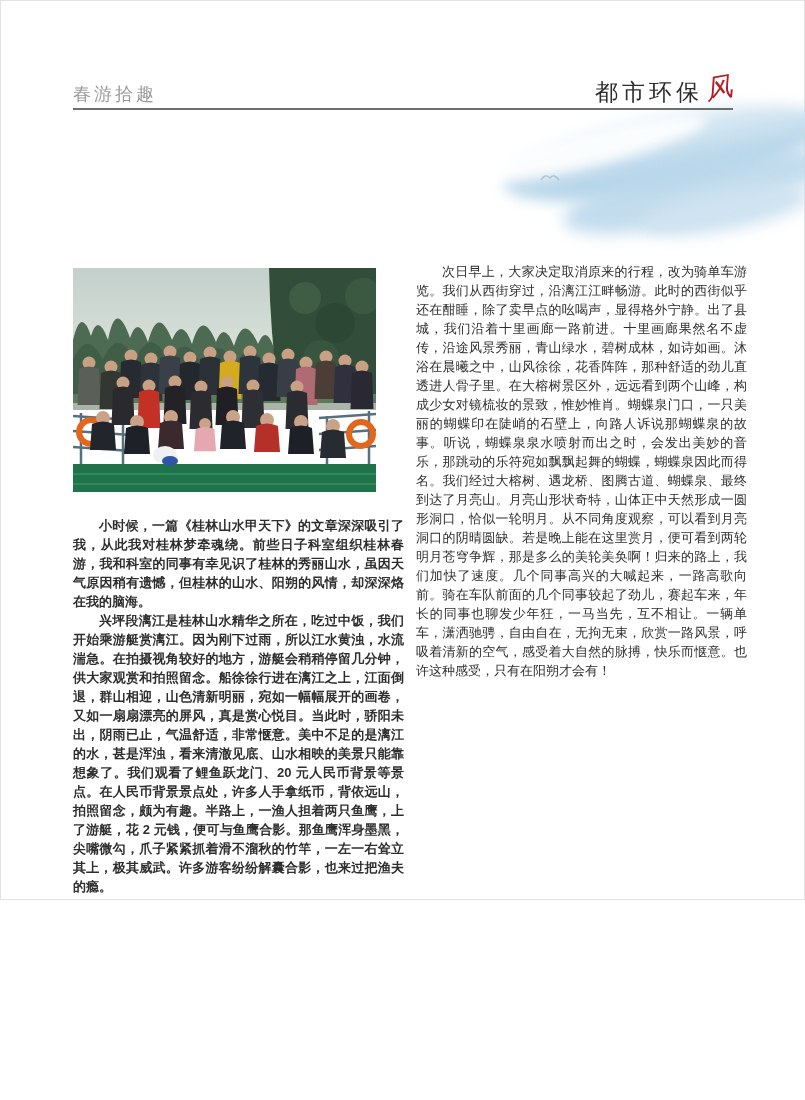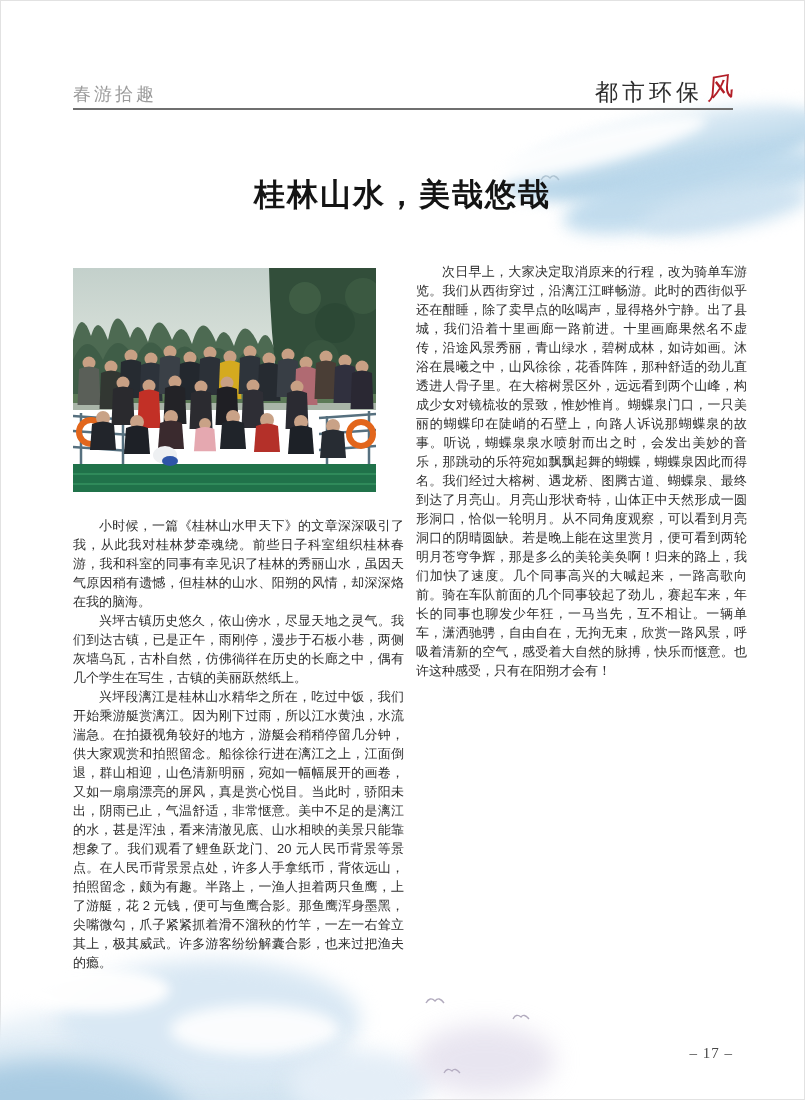--- a/index.html
+++ b/index.html
@@ -1,37 +1,37 @@
 <!DOCTYPE html>
 <html><head>
 <meta charset="utf-8">
 <style>
   html,body{margin:0;padding:0;background:#fff;}
-  .page{position:relative;width:805px;height:1100px;background:#ffffff;overflow:hidden;
+  .page{position:relative;width:805px;height:900px;background:#ffffff;overflow:hidden;
         font-family:"Liberation Sans","DejaVu Sans",sans-serif;box-shadow:inset 0 0 0 1px #e2e2e2;}
   
   .hdr{position:absolute;left:73px;top:66px;width:660px;height:40px;display:flex;
        justify-content:space-between;align-items:flex-end;}
   .section-title{font-size:18px;color:#9b9b9b;letter-spacing:3px;}
   .logo{font-size:23px;color:#2c2c2c;letter-spacing:4px;font-family:Liberation Mono, monospace;
         display:flex;align-items:flex-end;line-height:1;}
   .logo-glyph{color:#b21e27;font-size:27px;font-style:italic;display:inline-block;
               transform:rotate(-10deg) translateY(-2px);margin-left:3px;letter-spacing:0;}
   .rule{position:absolute;left:73px;top:108px;width:660px;border-top:2px solid #6f6f6f;}
   
   .title{position:absolute;left:0;top:174px;width:805px;text-align:center;margin:0;
          font-size:31px;font-weight:bold;color:#141414;letter-spacing:2px;}
   
   .photo{position:absolute;left:73px;top:268px;width:303px;height:224px;margin:0;}
   .photo svg{display:block;}
   
   .col{position:absolute;width:331px;font-size:13px;line-height:19px;color:#2e2e2e;
        text-align:justify;}
   .col p{margin:0;text-indent:2em;}
-  .col-left{left:73px;top:516px;}
+  .col-left{left:73px;top:516px;font-weight:bold;}
   .col-right{left:416px;top:262px;}
   
   .pageno{position:absolute;top:1045px;right:72px;font-size:15px;color:#474747;letter-spacing:1px;font-family:Liberation Serif, serif;}
   
   .blob{position:absolute;border-radius:50%;}
   .cloud-top .b1{left:500px;top:116px;width:330px;height:74px;transform:rotate(-11deg);
       background:linear-gradient(180deg,#e3eff7 0%,#aed0e6 90%);filter:blur(7px);}
   .cloud-top .b2{left:560px;top:160px;width:270px;height:62px;transform:rotate(-13deg);
       background:#bcd9ec;filter:blur(8px);opacity:.9;}
   .cloud-top .b3{left:470px;top:132px;width:240px;height:34px;transform:rotate(-14deg);
@@ -85,21 +85,20 @@
 
   <div class="hdr">
     <span class="section-title">春游拾趣</span>
     <span class="logo">
       <span>都市环保</span>
       <span class="logo-glyph">风</span>
     </span>
   </div>
   <div class="rule"></div>
 
-  <h1 class="title">桂林山水，美哉悠哉</h1>
 
   <figure class="photo">
     <svg width="303" height="224" viewBox="0 0 303 224">
       <defs>
         <linearGradient id="sky" x1="0" y1="0" x2="0" y2="1">
           <stop offset="0" stop-color="#c3d0cb"></stop>
             <stop offset="1" stop-color="#e7ece3"></stop>
         </linearGradient>
         <symbol id="prs" overflow="visible">
           <circle cx="0" cy="0" r="6.5" fill="#c8a084"></circle>
@@ -177,21 +176,20 @@
           <use href="#prc" x="260" y="158" color="#272c33"></use>
 
         <ellipse cx="92" cy="187" rx="12" ry="9" fill="#eef0f2"></ellipse>
         <ellipse cx="97" cy="193" rx="8" ry="5" fill="#2f55a8"></ellipse>
       </g>
     </svg>
   </figure>
 
   <div class="col col-left">
     <p>小时候，一篇《桂林山水甲天下》的文章深深吸引了我，从此我对桂林梦牵魂绕。前些日子科室组织桂林春游，我和科室的同事有幸见识了桂林的秀丽山水，虽因天气原因稍有遗憾，但桂林的山水、阳朔的风情，却深深烙在我的脑海。</p>
-    <p>兴坪古镇历史悠久，依山傍水，尽显天地之灵气。我们到达古镇，已是正午，雨刚停，漫步于石板小巷，两侧灰墙乌瓦，古朴自然，仿佛徜徉在历史的长廊之中，偶有几个学生在写生，古镇的美丽跃然纸上。</p>
     <p>兴坪段漓江是桂林山水精华之所在，吃过中饭，我们开始乘游艇赏漓江。因为刚下过雨，所以江水黄浊，水流湍急。在拍摄视角较好的地方，游艇会稍稍停留几分钟，供大家观赏和拍照留念。船徐徐行进在漓江之上，江面倒退，群山相迎，山色清新明丽，宛如一幅幅展开的画卷，又如一扇扇漂亮的屏风，真是赏心悦目。当此时，骄阳未出，阴雨已止，气温舒适，非常惬意。美中不足的是漓江的水，甚是浑浊，看来清澈见底、山水相映的美景只能靠想象了。我们观看了鲤鱼跃龙门、20 元人民币背景等景点。在人民币背景景点处，许多人手拿纸币，背依远山，拍照留念，颇为有趣。半路上，一渔人担着两只鱼鹰，上了游艇，花 2 元钱，便可与鱼鹰合影。那鱼鹰浑身墨黑，尖嘴微勾，爪子紧紧抓着滑不溜秋的竹竿，一左一右耸立其上，极其威武。许多游客纷纷解囊合影，也来过把渔夫的瘾。</p>
   </div>
   <div class="col col-right">
     <p>次日早上，大家决定取消原来的行程，改为骑单车游览。我们从西街穿过，沿漓江江畔畅游。此时的西街似乎还在酣睡，除了卖早点的吆喝声，显得格外宁静。出了县城，我们沿着十里画廊一路前进。十里画廊果然名不虚传，沿途风景秀丽，青山绿水，碧树成林，如诗如画。沐浴在晨曦之中，山风徐徐，花香阵阵，那种舒适的劲儿直透进人骨子里。在大榕树景区外，远远看到两个山峰，构成少女对镜梳妆的景致，惟妙惟肖。蝴蝶泉门口，一只美丽的蝴蝶印在陡峭的石壁上，向路人诉说那蝴蝶泉的故事。听说，蝴蝶泉泉水喷射而出之时，会发出美妙的音乐，那跳动的乐符宛如飘飘起舞的蝴蝶，蝴蝶泉因此而得名。我们经过大榕树、遇龙桥、图腾古道、蝴蝶泉、最终到达了月亮山。月亮山形状奇特，山体正中天然形成一圆形洞口，恰似一轮明月。从不同角度观察，可以看到月亮洞口的阴晴圆缺。若是晚上能在这里赏月，便可看到两轮明月苍穹争辉，那是多么的美轮美奂啊！归来的路上，我们加快了速度。几个同事高兴的大喊起来，一路高歌向前。骑在车队前面的几个同事较起了劲儿，赛起车来，年长的同事也聊发少年狂，一马当先，互不相让。一辆单车，潇洒驰骋，自由自在，无拘无束，欣赏一路风景，呼吸着清新的空气，感受着大自然的脉搏，快乐而惬意。也许这种感受，只有在阳朔才会有！</p>
   </div>
 
   <div class="pageno">– 17 –</div>
 </div>
 
 </body></html>

